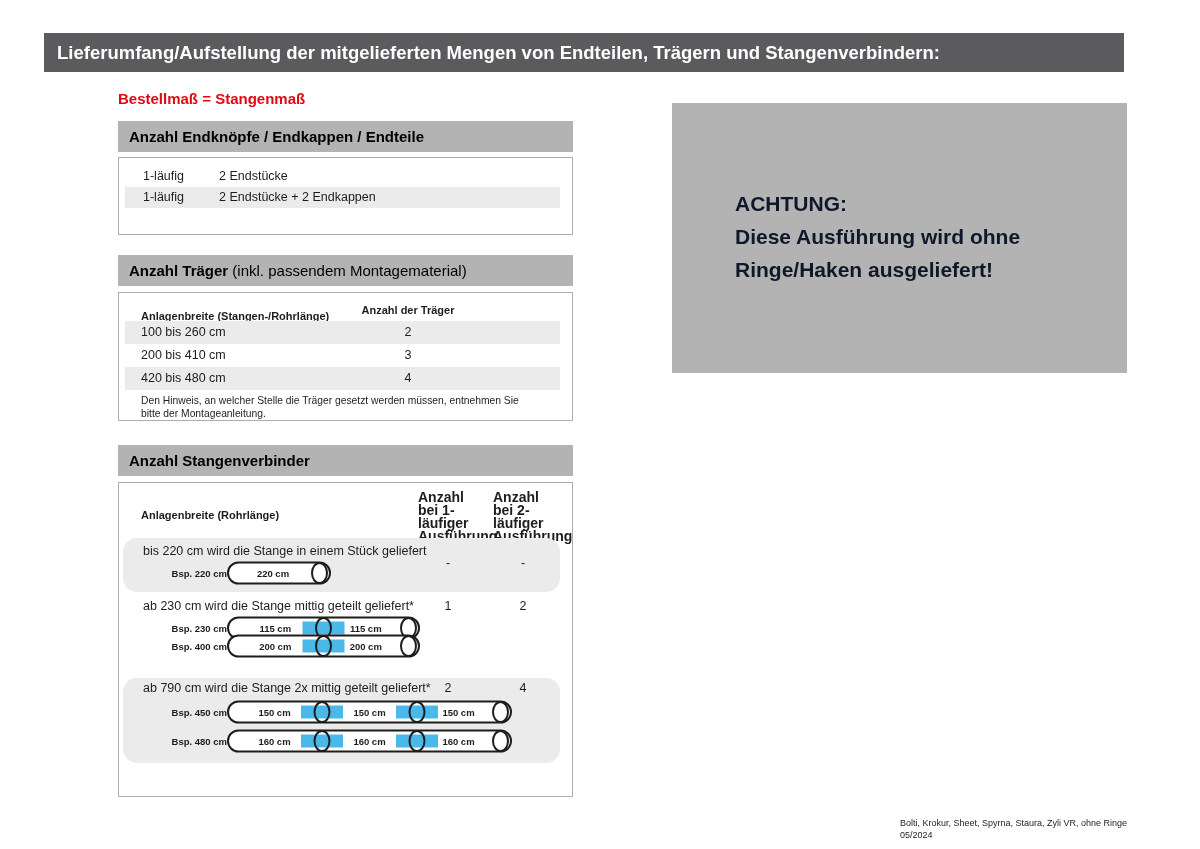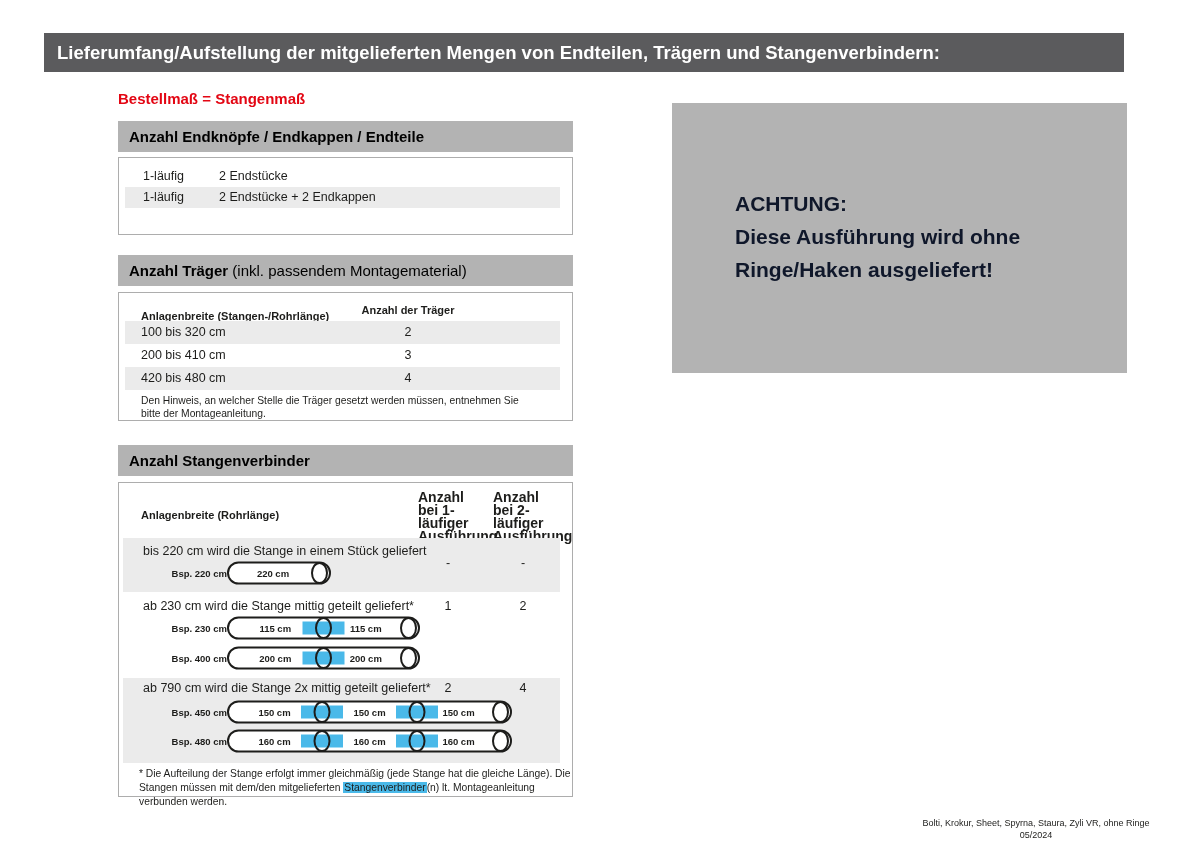--- a/index.html
+++ b/index.html
@@ -26,37 +26,37 @@
   .tbl{
     left:118px;width:455px;background:#fff;border:1px solid #adadad;box-sizing:border-box;
   }
   .zebra{background:var(--row-gray);}
   .rowband{position:absolute;left:6px;right:12px;}
   .cell-l{position:absolute;font-size:12.5px;}
   .cell-c{position:absolute;text-align:center;font-size:12.5px;}
   .colhead{position:absolute;font-size:11px;font-weight:bold;}
   .colhead-c{position:absolute;font-size:14px;font-weight:bold;text-align:left;line-height:13px;}
   .note{position:absolute;font-size:10.3px;line-height:13px;}
-  .block{position:absolute;left:4px;right:12px;}
+  .block{position:absolute;left:4px;right:12px;border-radius:14px;}
   .block-text{position:absolute;left:20px;top:3px;font-size:12.5px;}
   .block-count{position:absolute;top:3px;width:60px;text-align:center;font-size:12.5px;}
   .rod-row{position:absolute;left:0;height:24px;display:flex;align-items:center;}
   .rod-label{width:104px;text-align:right;font-size:9.5px;font-weight:bold;flex:0 0 auto;}
   .rod-svg{flex:0 0 auto;line-height:0;}
   .footnote{position:absolute;left:20px;top:284px;width:436px;font-size:10.3px;line-height:14px;}
   .hl{background:var(--connector-blue);padding:0 1px;}
   .attention{
     left:672px;top:103px;width:455px;height:270px;background:var(--header-gray);
   }
   .attention-text{
     position:absolute;left:63px;top:84px;color:#0f172a;font-weight:bold;
     font-size:21px;line-height:33px;white-space:pre-line;
   }
   .footer{
-    left:900px;top:817px;width:272px;text-align:center;font-size:9px;line-height:12px;color:#1d1d1b;
+    left:900px;top:817px;width:272px;text-align:left;font-size:9px;line-height:12px;color:#1d1d1b;
   }
 </style>
 </head>
 <body>
 
 <div class="abs top-bar">Lieferumfang/Aufstellung der mitgelieferten Mengen von Endteilen, Trägern und Stangenverbindern:</div>
 
 <div class="abs subtitle">Bestellmaß = Stangenmaß</div>
 
 <div class="abs sec-head" style="top:121px;">
@@ -74,21 +74,21 @@
 </div>
 
 <div class="abs sec-head" style="top:255px;">
   <b>Anzahl Träger</b><span> (inkl. passendem Montagematerial)</span>
 </div>
 <div class="abs tbl" style="top:292px;height:129px;">
   <span class="colhead" style="left:22px;top:17px;">Anlagenbreite (Stangen-/Rohrlänge)</span>
   <span class="colhead" style="left:239px;top:11px;width:100px;text-align:center;">Anzahl der Träger</span>
 
   <div class="rowband zebra" style="top:28px;height:23px;line-height:23px;">
-    <span class="cell-l" style="left:16px;">100 bis 320 cm</span>
+    <span class="cell-l" style="left:16px;">100 bis 260 cm</span>
     <span class="cell-c" style="left:233px;width:100px;">2</span>
   </div>
   <div class="rowband" style="top:51px;height:35px;line-height:23px;">
     <span class="cell-l" style="left:16px;">200 bis 410 cm</span>
     <span class="cell-c" style="left:233px;width:100px;">3</span>
   </div>
   <div class="rowband zebra" style="top:74px;height:23px;line-height:23px;">
     <span class="cell-l" style="left:16px;">420 bis 480 cm</span>
     <span class="cell-c" style="left:233px;width:100px;">4</span>
   </div>
@@ -126,21 +126,21 @@
       <span class="rod-label">Bsp. 230 cm</span>
       <span class="rod-svg"><svg xmlns="http://www.w3.org/2000/svg" width="193" height="24" viewBox="0 0 193 24">
             <rect x="1" y="1.5" width="191" height="21" rx="10.5" fill="#fff" stroke="#1d1d1b" stroke-width="2"></rect>
             <rect x="75.5" y="5.5" width="42" height="13" fill="#4ab9e9"></rect>
             <ellipse cx="96.5" cy="12" rx="7.5" ry="10" fill="none" stroke="#1d1d1b" stroke-width="2"></ellipse>
             <ellipse cx="181.5" cy="12" rx="7.5" ry="10" fill="#fff" stroke="#1d1d1b" stroke-width="2"></ellipse>
             <text x="48.25" y="15.5" text-anchor="middle" font-family="Liberation Sans, sans-serif" font-size="9.5" font-weight="bold" fill="#1d1d1b">115 cm</text>
             <text x="138.75" y="15.5" text-anchor="middle" font-family="Liberation Sans, sans-serif" font-size="9.5" font-weight="bold" fill="#1d1d1b">115 cm</text>
           </svg></span>
     </div>
-    <div class="rod-row" style="top:50px;justify-content:center;">
+    <div class="rod-row" style="top:38px;justify-content:center;">
       <span class="rod-label">Bsp. 400 cm</span>
       <span class="rod-svg"><svg xmlns="http://www.w3.org/2000/svg" width="193" height="24" viewBox="0 0 193 24">
             <rect x="1" y="1.5" width="191" height="21" rx="10.5" fill="#fff" stroke="#1d1d1b" stroke-width="2"></rect>
             <rect x="75.5" y="5.5" width="42" height="13" fill="#4ab9e9"></rect>
             <ellipse cx="96.5" cy="12" rx="7.5" ry="10" fill="none" stroke="#1d1d1b" stroke-width="2"></ellipse>
             <ellipse cx="181.5" cy="12" rx="7.5" ry="10" fill="#fff" stroke="#1d1d1b" stroke-width="2"></ellipse>
             <text x="48.25" y="15.5" text-anchor="middle" font-family="Liberation Sans, sans-serif" font-size="9.5" font-weight="bold" fill="#1d1d1b">200 cm</text>
             <text x="138.75" y="15.5" text-anchor="middle" font-family="Liberation Sans, sans-serif" font-size="9.5" font-weight="bold" fill="#1d1d1b">200 cm</text>
           </svg></span>
     </div>
@@ -173,23 +173,20 @@
             <rect x="169" y="5.5" width="42" height="13" fill="#4ab9e9"></rect>
             <ellipse cx="190" cy="12" rx="7.5" ry="10" fill="none" stroke="#1d1d1b" stroke-width="2"></ellipse>
             <ellipse cx="273.5" cy="12" rx="7.5" ry="10" fill="#fff" stroke="#1d1d1b" stroke-width="2"></ellipse>
             <text x="47.5" y="15.5" text-anchor="middle" font-family="Liberation Sans, sans-serif" font-size="9.5" font-weight="bold" fill="#1d1d1b">160 cm</text>
             <text x="142.5" y="15.5" text-anchor="middle" font-family="Liberation Sans, sans-serif" font-size="9.5" font-weight="bold" fill="#1d1d1b">160 cm</text>
             <text x="231.5" y="15.5" text-anchor="middle" font-family="Liberation Sans, sans-serif" font-size="9.5" font-weight="bold" fill="#1d1d1b">160 cm</text>
           </svg></span>
     </div>
   </div>
 
-  <div class="footnote">
-    <span>* Die Aufteilung der Stange erfolgt immer gleichmäßig (jede Stange hat die gleiche Länge). Die Stangen müssen mit dem/den mitgelieferten </span><span class="hl">Stangenverbinder</span><span>(n) lt. Montageanleitung verbunden werden.</span>
-  </div>
 </div>
 
 <div class="abs attention">
   <div class="attention-text">ACHTUNG:
 Diese Ausführung wird ohne
 Ringe/Haken ausgeliefert!</div>
 </div>
 
 <div class="abs footer">
   <div>Bolti, Krokur, Sheet, Spyrna, Staura, Zyli VR, ohne Ringe</div>

